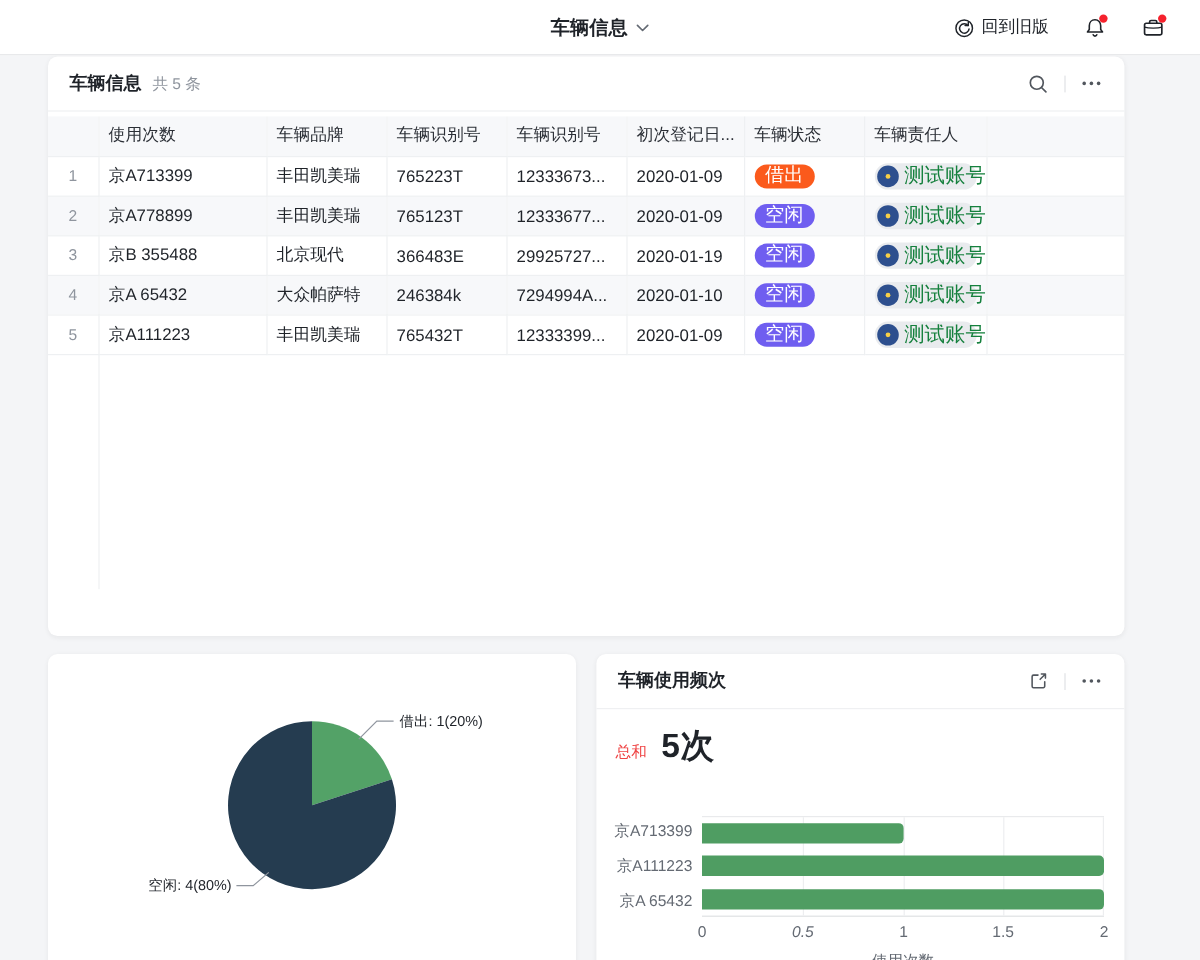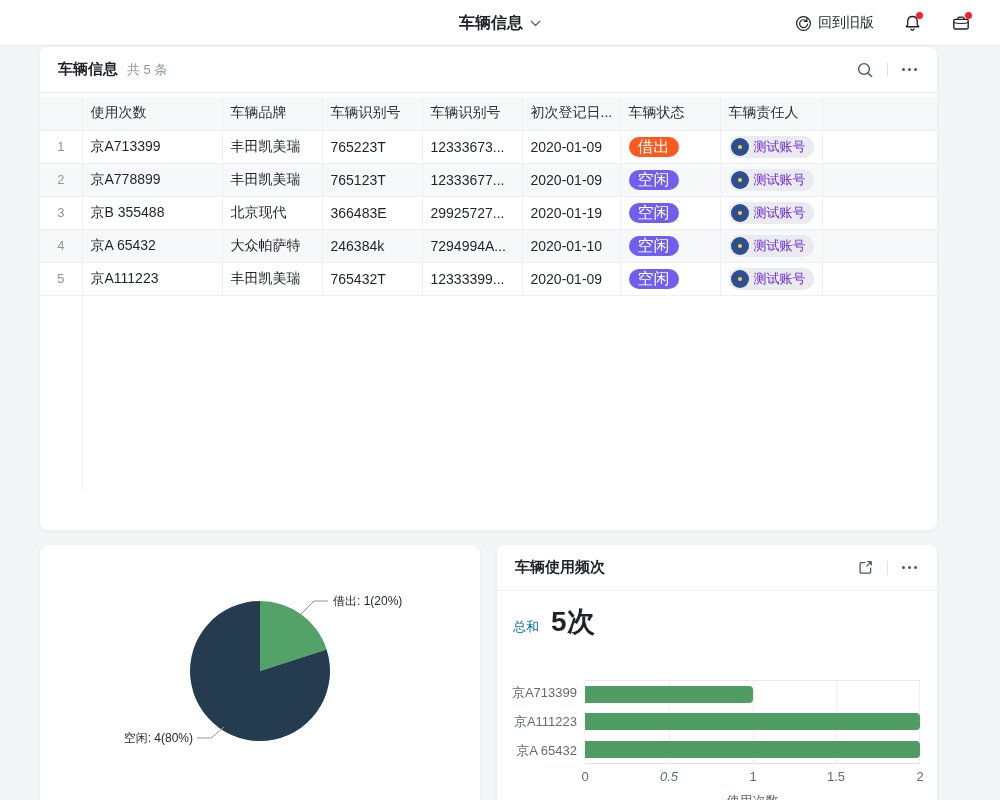--- a/index.html
+++ b/index.html
@@ -73,30 +73,30 @@
   }
   .chip {
     display:inline-flex; align-items:center; gap:5px; height:22px;
     background:#e9ebee; border-radius:11px; padding:0 9px 0 2px; max-width:100%;
   }
   .avatar {
     width:18px; height:18px; border-radius:50%; background:#2d4f8e;
     display:flex; align-items:center; justify-content:center; flex:none;
   }
   .avdot { width:4px; height:4px; border-radius:50%; background:#f7cf46; }
-  .chip .nm { font-size:13px; color:#6d28d9; }
+  .chip .nm { font-size:17px; color:#15803d; }
 
   
   .pie-body { position:relative; }
   .pie-label { font-size:12px; fill:#1f2329; }
   .leader { fill:none; stroke:#8f959e; stroke-width:1; }
 
   
   .total-row { position:absolute; left:16px; top:58px; display:flex; align-items:baseline; gap:12px; }
-  .total-row .tl { font-size:13px; color:#0369a1; }
+  .total-row .tl { font-size:13px; color:#ef4444; }
   .total-row .tv { font-size:28px; font-weight:700; letter-spacing:.5px; }
   .plot { position:absolute; left:88px; top:135px; width:335px; height:84px;
           border-top:1px solid #e9eaec; border-bottom:1px solid #dfe1e3; }
   .gridline { position:absolute; top:0; bottom:0; width:1px; background:#edeef0; }
   .barrows { position:absolute; inset:0; display:flex; flex-direction:column; justify-content:space-around; }
   .hbar { height:17px; border-radius:0 4px 4px 0; }
   .cat-label { position:absolute; width:80px; text-align:right; font-size:13px; color:#646a73; transform:translateY(-50%); left:0; }
   .tick { position:absolute; top:224px; font-size:13px; color:#646a73; transform:translateX(-50%); }
   .xlabel { position:absolute; left:88px; width:335px; top:247px; text-align:center; font-size:13px; color:#646a73; }
 </style>

